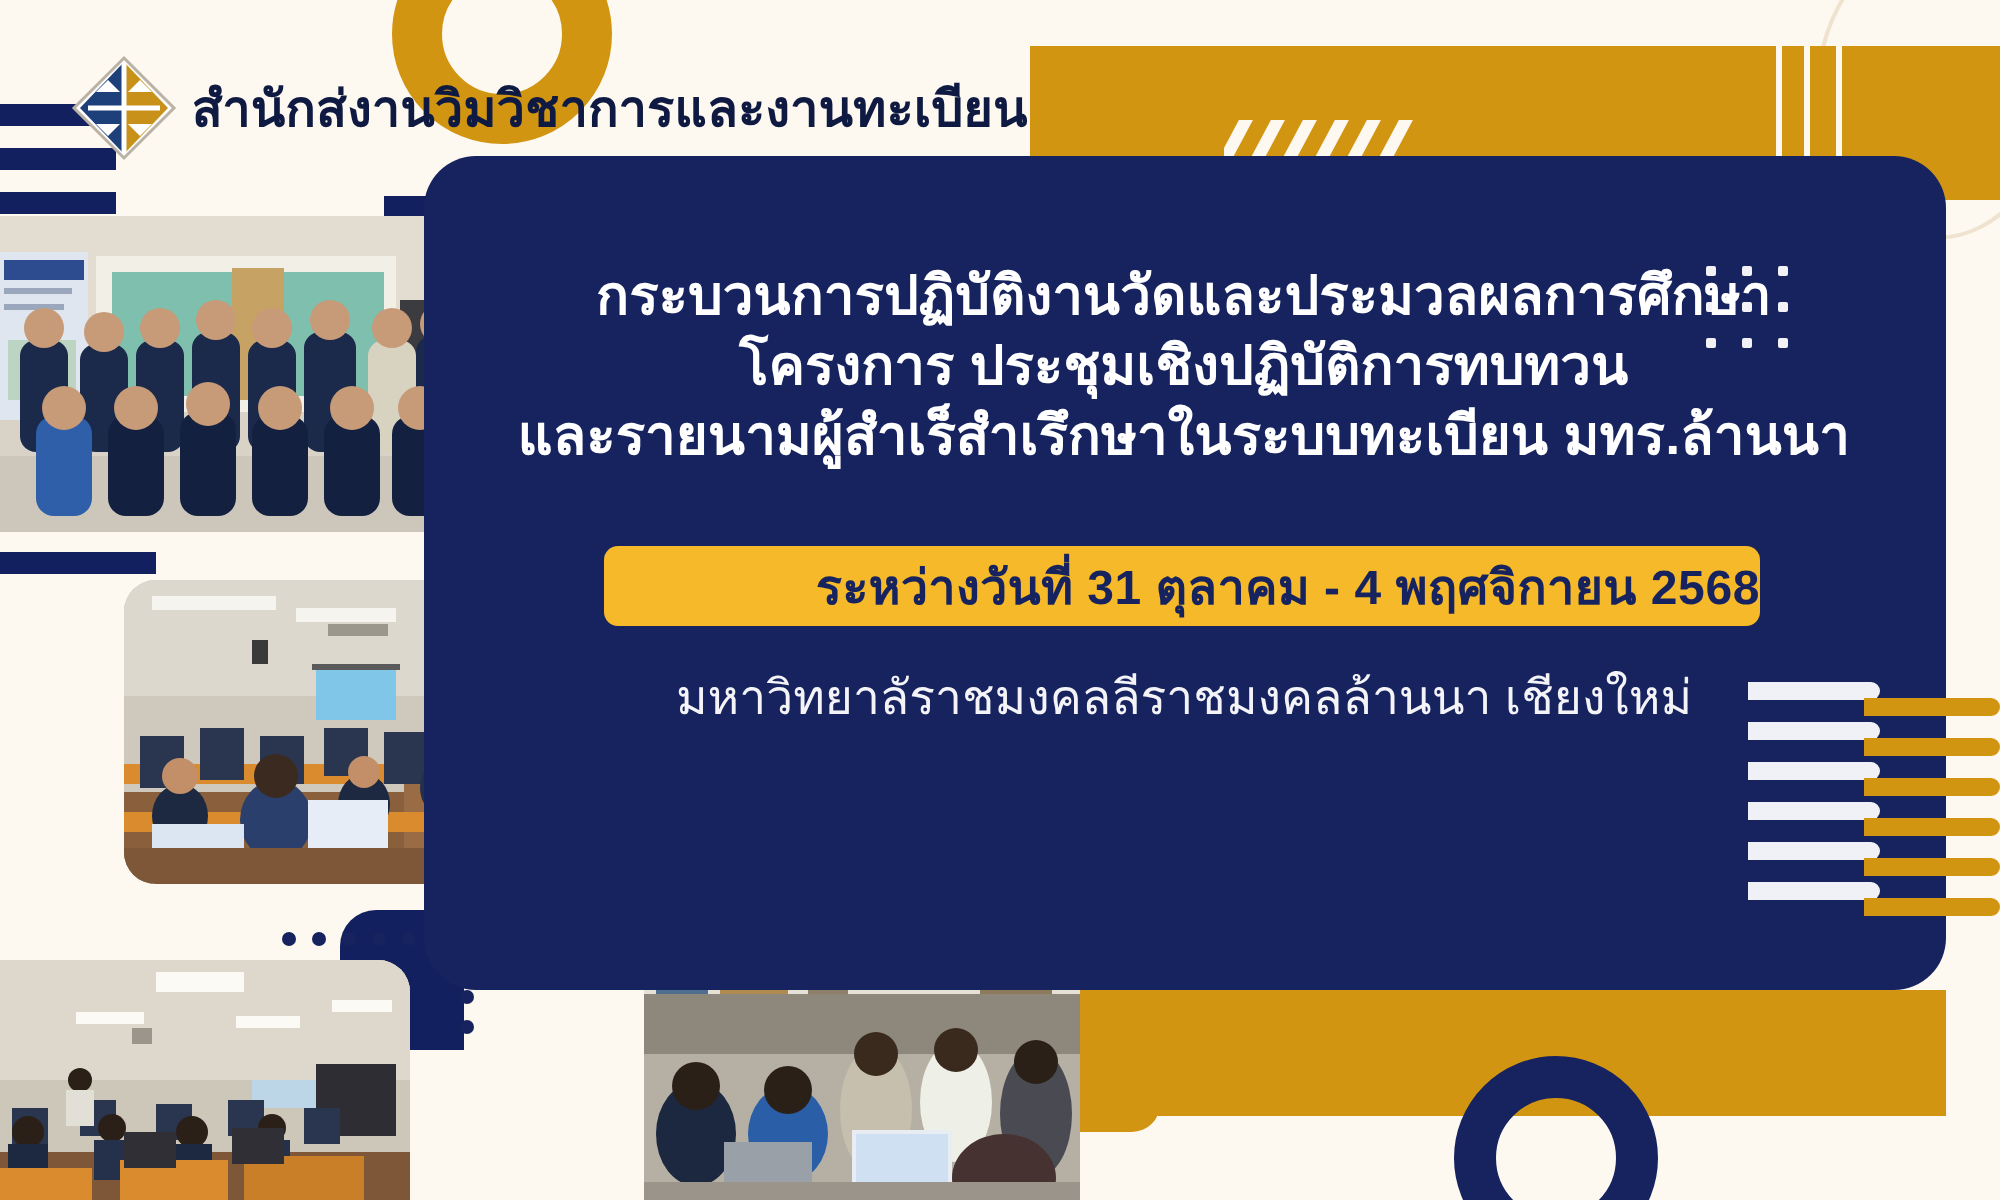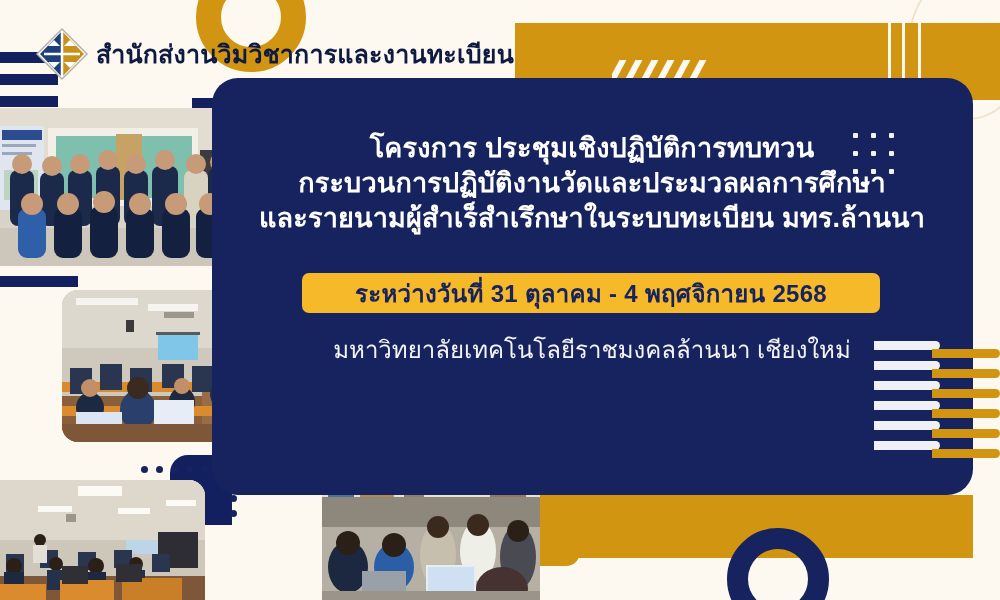--- a/index.html
+++ b/index.html
@@ -72,21 +72,21 @@
     position:absolute;left:232px;top:131px;width:720px;
     text-align:center;color:#FFFFFF;
     font-weight:bold;font-size:27px;line-height:1.30;
     letter-spacing:.2px;
   }
   .title div{white-space:nowrap;}
 
   .datebar{
     position:absolute;left:302px;top:273px;width:578px;height:40px;
     background:#F5B929;border-radius:7px;
-    display:flex;align-items:center;justify-content:center;
+    display:flex;align-items:center;justify-content:flex-end;
   }
   .datebar span{
     color:#16235E;font-weight:bold;font-size:24px;letter-spacing:.3px;white-space:nowrap;
   }
   .place{
     position:absolute;left:282px;top:333px;width:620px;
     text-align:center;color:#F4F4F8;
     font-size:24px;line-height:1.38;font-weight:normal;
   }
   .place div{white-space:nowrap;}
@@ -347,31 +347,31 @@
       <i style="left:36px;top:0"></i>
     <i style="left:0;top:18px"></i>
       <i style="left:18px;top:18px"></i>
       <i style="left:36px;top:18px"></i>
     <i style="left:0;top:36px"></i>
       <i style="left:18px;top:36px"></i>
       <i style="left:36px;top:36px"></i>
   </div>
 
   <div class="title">
+    <div>กระบวนการปฏิบัติงานวัดและประมวลผลการศึกษา</div>
     <div>โครงการ ประชุมเชิงปฏิบัติการทบทวน</div>
-    <div>กระบวนการปฏิบัติงานวัดและประมวลผลการศึกษา</div>
     <div>และรายนามผู้สำเร็สำเรึกษาในระบบทะเบียน มทร.ล้านนา</div>
   </div>
 
   <div class="datebar">
     <span>ระหว่างวันที่ 31 ตุลาคม - 4 พฤศจิกายน 2568</span>
   </div>
 
   <div class="place">
-    <div>มหาวิทยาลัยเทคโนโลยีราชมงคลล้านนา เชียงใหม่</div>
+    <div>มหาวิทยาลัราชมงคลลีราชมงคลล้านนา เชียงใหม่</div>
   </div>
 
   <div class="bars">
     <div class="w" style="top:0"></div>
       <div class="g" style="top:8px"></div>
     <div class="w" style="top:20px"></div>
       <div class="g" style="top:28px"></div>
     <div class="w" style="top:40px"></div>
       <div class="g" style="top:48px"></div>
     <div class="w" style="top:60px"></div>

